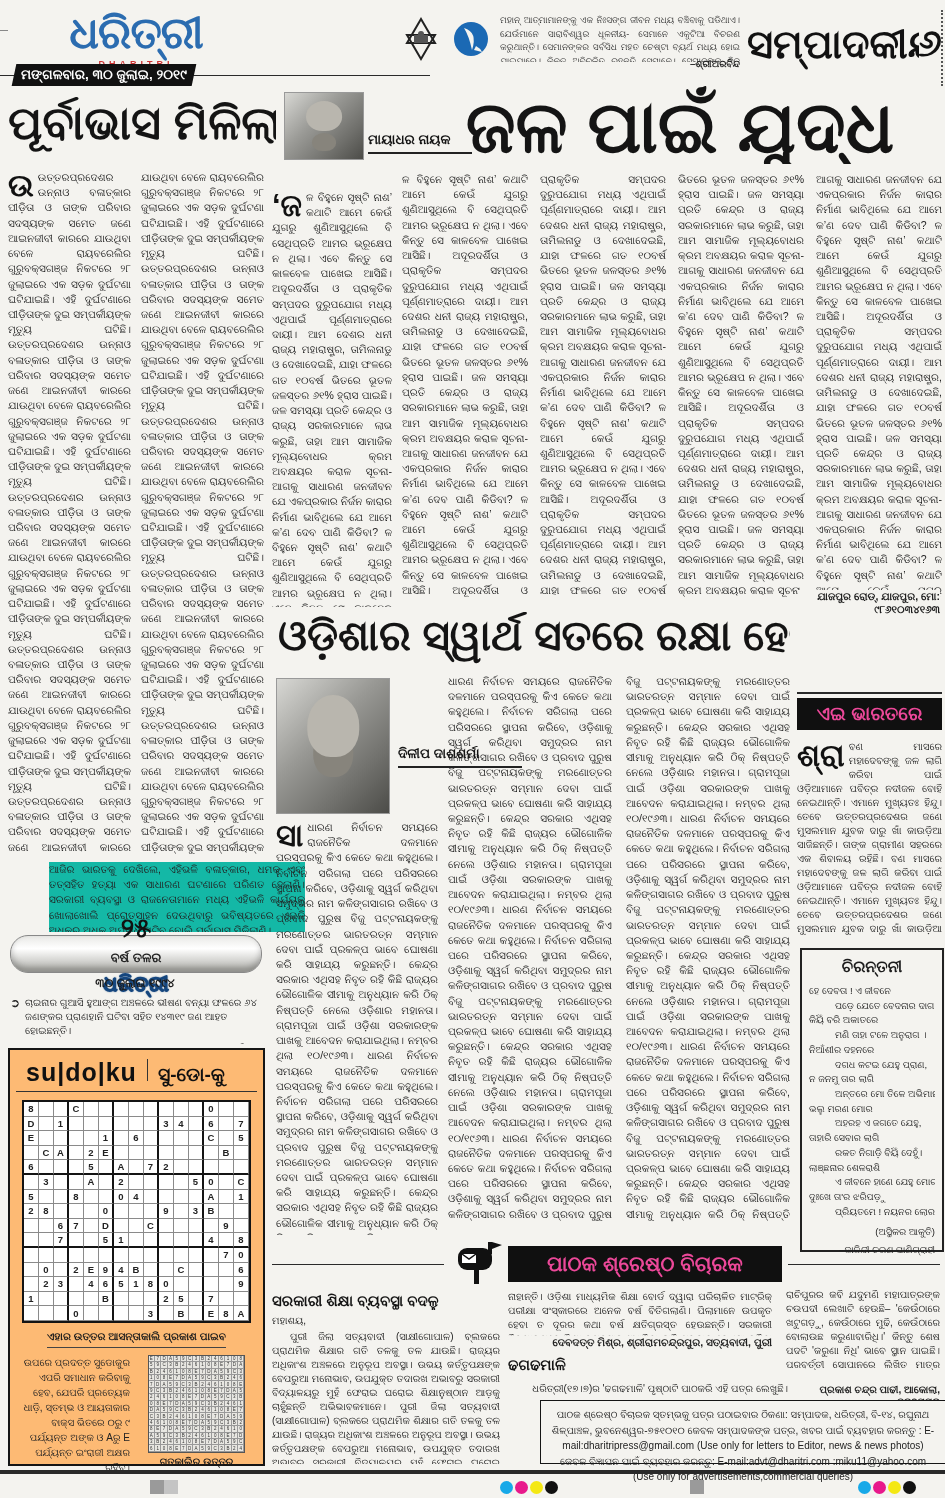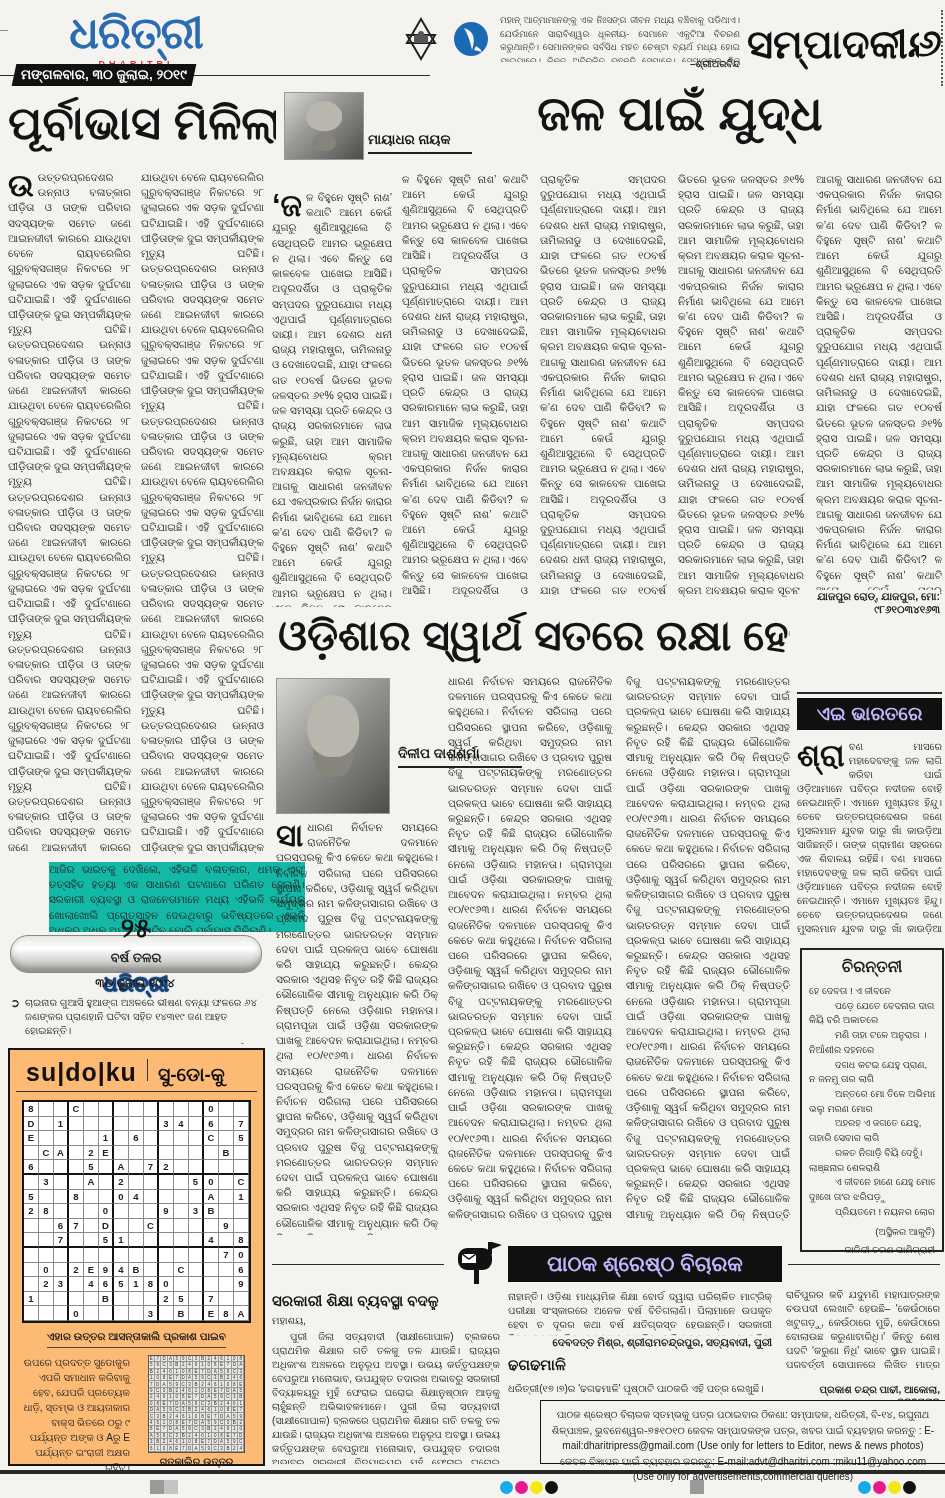--- a/index.html
+++ b/index.html
@@ -20,21 +20,21 @@
   #date-bar{background:#111;color:#fff;font-size:13.5px;font-weight:bold;text-align:center;line-height:22px;transform:skewX(-12deg);}
   #date-bar>span{display:inline-block;transform:skewX(12deg);}
   #quote-block{font-size:9px;line-height:1.5;color:#333;}
   #section-title{font-size:40px;font-weight:bold;color:#111;white-space:nowrap;}
   #page-num{font-size:38px;font-weight:bold;color:#111;}
   
   .photo{background:linear-gradient(135deg,#d8d8d4 0%,#9a9a96 40%,#6e6e6a 75%,#4c4c48 100%);border:1px solid #999;}
   .photo .head{position:absolute;left:50%;top:12%;width:46%;height:46%;transform:translateX(-50%);border-radius:50% 50% 45% 45%;background:#b9b6ae;box-shadow:0 26px 0 -6px #87847c;}
   .author-name{font-size:13.5px;font-weight:bold;color:#141414;border-bottom:2px solid #222;padding-bottom:4px;white-space:nowrap;overflow:hidden;}
   
-  .black-banner{background:#101010;color:#c4b5fd;font-weight:bold;text-align:center;}
+  .black-banner{background:#101010;color:#ec4899;font-weight:bold;text-align:center;}
   
   #poem-box{border:2px solid #222;background:#f4f3ef;padding:8px 7px;}
   #poem-title{text-align:center;font-size:16px;font-weight:bold;margin-bottom:8px;}
   .poem-line{font-size:9.5px;line-height:1.55;color:#222;white-space:nowrap;overflow:hidden;}
   .poem-line.ind{padding-left:26px;}
   #poem-note,#poem-poet{text-align:right;font-size:9.5px;margin-top:6px;}
   
   #pill{border:1px solid #888;border-radius:18px;background:linear-gradient(#e9e9e6,#ffffff 35%,#b9b9b4 90%);box-shadow:inset 0 -4px 6px rgba(0,0,0,.25);display:flex;align-items:center;justify-content:center;gap:6px;flex-direction:column;}
   #pill .big{font-size:27px;font-weight:bold;color:#111;}
   #pill .mid{font-size:13px;font-weight:bold;color:#222;}
@@ -100,21 +100,21 @@
   <div class="abs ov headline" style="left:8px;top:96px;width:268px;height:66px;font-size:46px;">ପୂର୍ବାଭାସ ମିଳିଲାଣି</div>
   <div class="abs ov jt body-txt" style="left:8px;top:170px;width:256px;height:692px;columns:2;column-gap:10px;">
     <span class="dropcap">ଉ</span><span>ଉତ୍ତରପ୍ରଦେଶର ଉନ୍ନାଓ ବଳାତ୍କାର ପୀଡ଼ିତା ଓ ତାଙ୍କ ପରିବାର ସଦସ୍ୟଙ୍କ ସମେତ ଜଣେ ଆଇନଜୀବୀ କାରରେ ଯାଉଥିବା ବେଳେ ରାୟବରେଲିର ଗୁରୁବକ୍ସଗଞ୍ଜ ନିକଟରେ ୨୮ ଜୁଲାଇରେ ଏକ ସଡ଼କ ଦୁର୍ଘଟଣା ଘଟିଯାଇଛି। ଏହି ଦୁର୍ଘଟଣାରେ ପୀଡ଼ିତାଙ୍କ ଦୁଇ ସମ୍ପର୍କୀୟଙ୍କ ମୃତ୍ୟୁ ଘଟିଛି। ଉତ୍ତରପ୍ରଦେଶର ଉନ୍ନାଓ ବଳାତ୍କାର ପୀଡ଼ିତା ଓ ତାଙ୍କ ପରିବାର ସଦସ୍ୟଙ୍କ ସମେତ ଜଣେ ଆଇନଜୀବୀ କାରରେ ଯାଉଥିବା ବେଳେ ରାୟବରେଲିର ଗୁରୁବକ୍ସଗଞ୍ଜ ନିକଟରେ ୨୮ ଜୁଲାଇରେ ଏକ ସଡ଼କ ଦୁର୍ଘଟଣା ଘଟିଯାଇଛି। ଏହି ଦୁର୍ଘଟଣାରେ ପୀଡ଼ିତାଙ୍କ ଦୁଇ ସମ୍ପର୍କୀୟଙ୍କ ମୃତ୍ୟୁ ଘଟିଛି। ଉତ୍ତରପ୍ରଦେଶର ଉନ୍ନାଓ ବଳାତ୍କାର ପୀଡ଼ିତା ଓ ତାଙ୍କ ପରିବାର ସଦସ୍ୟଙ୍କ ସମେତ ଜଣେ ଆଇନଜୀବୀ କାରରେ ଯାଉଥିବା ବେଳେ ରାୟବରେଲିର ଗୁରୁବକ୍ସଗଞ୍ଜ ନିକଟରେ ୨୮ ଜୁଲାଇରେ ଏକ ସଡ଼କ ଦୁର୍ଘଟଣା ଘଟିଯାଇଛି। ଏହି ଦୁର୍ଘଟଣାରେ ପୀଡ଼ିତାଙ୍କ ଦୁଇ ସମ୍ପର୍କୀୟଙ୍କ ମୃତ୍ୟୁ ଘଟିଛି। ଉତ୍ତରପ୍ରଦେଶର ଉନ୍ନାଓ ବଳାତ୍କାର ପୀଡ଼ିତା ଓ ତାଙ୍କ ପରିବାର ସଦସ୍ୟଙ୍କ ସମେତ ଜଣେ ଆଇନଜୀବୀ କାରରେ ଯାଉଥିବା ବେଳେ ରାୟବରେଲିର ଗୁରୁବକ୍ସଗଞ୍ଜ ନିକଟରେ ୨୮ ଜୁଲାଇରେ ଏକ ସଡ଼କ ଦୁର୍ଘଟଣା ଘଟିଯାଇଛି। ଏହି ଦୁର୍ଘଟଣାରେ ପୀଡ଼ିତାଙ୍କ ଦୁଇ ସମ୍ପର୍କୀୟଙ୍କ ମୃତ୍ୟୁ ଘଟିଛି। ଉତ୍ତରପ୍ରଦେଶର ଉନ୍ନାଓ ବଳାତ୍କାର ପୀଡ଼ିତା ଓ ତାଙ୍କ ପରିବାର ସଦସ୍ୟଙ୍କ ସମେତ ଜଣେ ଆଇନଜୀବୀ କାରରେ ଯାଉଥିବା ବେଳେ ରାୟବରେଲିର ଗୁରୁବକ୍ସଗଞ୍ଜ ନିକଟରେ ୨୮ ଜୁଲାଇରେ ଏକ ସଡ଼କ ଦୁର୍ଘଟଣା ଘଟିଯାଇଛି। ଏହି ଦୁର୍ଘଟଣାରେ ପୀଡ଼ିତାଙ୍କ ଦୁଇ ସମ୍ପର୍କୀୟଙ୍କ ମୃତ୍ୟୁ ଘଟିଛି। ଉତ୍ତରପ୍ରଦେଶର ଉନ୍ନାଓ ବଳାତ୍କାର ପୀଡ଼ିତା ଓ ତାଙ୍କ ପରିବାର ସଦସ୍ୟଙ୍କ ସମେତ ଜଣେ ଆଇନଜୀବୀ କାରରେ ଯାଉଥିବା ବେଳେ ରାୟବରେଲିର ଗୁରୁବକ୍ସଗଞ୍ଜ ନିକଟରେ ୨୮ ଜୁଲାଇରେ ଏକ ସଡ଼କ ଦୁର୍ଘଟଣା ଘଟିଯାଇଛି। ଏହି ଦୁର୍ଘଟଣାରେ ପୀଡ଼ିତାଙ୍କ ଦୁଇ ସମ୍ପର୍କୀୟଙ୍କ ମୃତ୍ୟୁ ଘଟିଛି। ଉତ୍ତରପ୍ରଦେଶର ଉନ୍ନାଓ ବଳାତ୍କାର ପୀଡ଼ିତା ଓ ତାଙ୍କ ପରିବାର ସଦସ୍ୟଙ୍କ ସମେତ ଜଣେ ଆଇନଜୀବୀ କାରରେ ଯାଉଥିବା ବେଳେ ରାୟବରେଲିର ଗୁରୁବକ୍ସଗଞ୍ଜ ନିକଟରେ ୨୮ ଜୁଲାଇରେ ଏକ ସଡ଼କ ଦୁର୍ଘଟଣା ଘଟିଯାଇଛି। ଏହି ଦୁର୍ଘଟଣାରେ ପୀଡ଼ିତାଙ୍କ ଦୁଇ ସମ୍ପର୍କୀୟଙ୍କ ମୃତ୍ୟୁ ଘଟିଛି। ଉତ୍ତରପ୍ରଦେଶର ଉନ୍ନାଓ ବଳାତ୍କାର ପୀଡ଼ିତା ଓ ତାଙ୍କ ପରିବାର ସଦସ୍ୟଙ୍କ ସମେତ ଜଣେ ଆଇନଜୀବୀ କାରରେ ଯାଉଥିବା ବେଳେ ରାୟବରେଲିର ଗୁରୁବକ୍ସଗଞ୍ଜ ନିକଟରେ ୨୮ ଜୁଲାଇରେ ଏକ ସଡ଼କ ଦୁର୍ଘଟଣା ଘଟିଯାଇଛି। ଏହି ଦୁର୍ଘଟଣାରେ ପୀଡ଼ିତାଙ୍କ ଦୁଇ ସମ୍ପର୍କୀୟଙ୍କ ମୃତ୍ୟୁ ଘଟିଛି। ଉତ୍ତରପ୍ରଦେଶର ଉନ୍ନାଓ ବଳାତ୍କାର ପୀଡ଼ିତା ଓ ତାଙ୍କ ପରିବାର ସଦସ୍ୟଙ୍କ ସମେତ ଜଣେ ଆଇନଜୀବୀ କାରରେ ଯାଉଥିବା ବେଳେ ରାୟବରେଲିର ଗୁରୁବକ୍ସଗଞ୍ଜ ନିକଟରେ ୨୮ ଜୁଲାଇରେ ଏକ ସଡ଼କ ଦୁର୍ଘଟଣା ଘଟିଯାଇଛି। ଏହି ଦୁର୍ଘଟଣାରେ ପୀଡ଼ିତାଙ୍କ ଦୁଇ ସମ୍ପର୍କୀୟଙ୍କ ମୃତ୍ୟୁ ଘଟିଛି। ଉତ୍ତରପ୍ରଦେଶର ଉନ୍ନାଓ ବଳାତ୍କାର ପୀଡ଼ିତା ଓ ତାଙ୍କ ପରିବାର ସଦସ୍ୟଙ୍କ ସମେତ ଜଣେ ଆଇନଜୀବୀ କାରରେ ଯାଉଥିବା ବେଳେ ରାୟବରେଲିର ଗୁରୁବକ୍ସଗଞ୍ଜ ନିକଟରେ ୨୮ ଜୁଲାଇରେ ଏକ ସଡ଼କ ଦୁର୍ଘଟଣା ଘଟିଯାଇଛି। ଏହି ଦୁର୍ଘଟଣାରେ ପୀଡ଼ିତାଙ୍କ ଦୁଇ ସମ୍ପର୍କୀୟଙ୍କ ମୃତ୍ୟୁ ଘଟିଛି। ଉତ୍ତରପ୍ରଦେଶର ଉନ୍ନାଓ ବଳାତ୍କାର ପୀଡ଼ିତା ଓ ତାଙ୍କ ପରିବାର ସଦସ୍ୟଙ୍କ ସମେତ ଜଣେ ଆଇନଜୀବୀ କାରରେ ଯାଉଥିବା ବେଳେ ରାୟବରେଲିର ଗୁରୁବକ୍ସଗଞ୍ଜ ନିକଟରେ ୨୮ ଜୁଲାଇରେ ଏକ ସଡ଼କ ଦୁର୍ଘଟଣା ଘଟିଯାଇଛି। ଏହି ଦୁର୍ଘଟଣାରେ ପୀଡ଼ିତାଙ୍କ ଦୁଇ ସମ୍ପର୍କୀୟଙ୍କ ମୃତ୍ୟୁ ଘଟିଛି। ଉତ୍ତରପ୍ରଦେଶର ଉନ୍ନାଓ ବଳାତ୍କାର ପୀଡ଼ିତା ଓ ତାଙ୍କ ପରିବାର ସଦସ୍ୟଙ୍କ ସମେତ ଜଣେ ଆଇନଜୀବୀ କାରରେ ଯାଉଥିବା ବେଳେ ରାୟବରେଲିର ଗୁରୁବକ୍ସଗଞ୍ଜ ନିକଟରେ ୨୮ ଜୁଲାଇରେ ଏକ ସଡ଼କ ଦୁର୍ଘଟଣା ଘଟିଯାଇଛି। ଏହି ଦୁର୍ଘଟଣାରେ ପୀଡ଼ିତାଙ୍କ ଦୁଇ ସମ୍ପର୍କୀୟଙ୍କ ମୃତ୍ୟୁ ଘଟିଛି। ଉତ୍ତରପ୍ରଦେଶର ଉନ୍ନାଓ ବଳାତ୍କାର ପୀଡ଼ିତା ଓ ତାଙ୍କ ପରିବାର ସଦସ୍ୟଙ୍କ ସମେତ ଜଣେ ଆଇନଜୀବୀ କାରରେ ଯାଉଥିବା ବେଳେ ରାୟବରେଲିର ଗୁରୁବକ୍ସଗଞ୍ଜ ନିକଟରେ ୨୮ ଜୁଲାଇରେ ଏକ ସଡ଼କ ଦୁର୍ଘଟଣା ଘଟିଯାଇଛି। ଏହି ଦୁର୍ଘଟଣାରେ ପୀଡ଼ିତାଙ୍କ ଦୁଇ ସମ୍ପର୍କୀୟଙ୍କ ମୃତ୍ୟୁ ଘଟିଛି। ଉତ୍ତରପ୍ରଦେଶର ଉନ୍ନାଓ ବଳାତ୍କାର ପୀଡ଼ିତା ଓ ତାଙ୍କ ପରିବାର ସଦସ୍ୟଙ୍କ ସମେତ ଜଣେ ଆଇନଜୀବୀ କାରରେ ଯାଉଥିବା ବେଳେ ରାୟବରେଲିର ଗୁରୁବକ୍ସଗଞ୍ଜ ନିକଟରେ ୨୮ ଜୁଲାଇରେ ଏକ ସଡ଼କ ଦୁର୍ଘଟଣା ଘଟିଯାଇଛି। ଏହି ଦୁର୍ଘଟଣାରେ ପୀଡ଼ିତାଙ୍କ ଦୁଇ ସମ୍ପର୍କୀୟଙ୍କ ମୃତ୍ୟୁ ଘଟିଛି।</span>
   </div>
   <div class="abs ov jt body-txt" style="left:8px;top:862px;width:256px;height:70px;background:#14b8a6;margin-left:41px;">ଆଜିର ଭାରତକୁ ଦେଖିଲେ, ଏହିଭଳି ବଳାତ୍କାର, ଧମକ ଏବଂ ତତ୍‌ସହିତ ହତ୍ୟା ଏକ ସାଧାରଣ ଘଟଣାରେ ପରିଣତ ହେଲାଣି। ସରକାରୀ ବ୍ୟବସ୍ଥା ଓ ରାଜନେତାମାନେ ମଧ୍ୟ ଏହିଭଳି କାର୍ଯ୍ୟକୁ ଖୋଲାଖୋଲି ପ୍ରୋତ୍ସାହନ ଦେଉଥିବାରୁ ଭବିଷ୍ୟତରେ ଏଭଳି ଅଧିକରୁ ଅଧିକ ଅପରାଧ ଘଟିବ ବୋଲି ପୂର୍ବାଭାସ ମିଳିଲାଣି।</div>
 
   <div class="abs photo" style="left:284px;top:92px;width:78px;height:66px;">
       <div class="head"></div>
     </div>
   <div class="abs author-name" style="left:368px;top:132px;width:104px;">ମାୟାଧର ନାୟକ</div>
-  <div class="abs ov headline" style="left:420px;top:86px;width:520px;height:78px;font-size:48px;text-align:center;">ଜଳ ପାଇଁ ଯୁଦ୍ଧ</div>
+  <div class="abs ov headline" style="left:420px;top:86px;width:520px;height:78px;font-size:72px;text-align:center;">ଜଳ ପାଇଁ ଯୁଦ୍ଧ</div>
 
   <div class="abs ov jt body-txt" style="left:272px;top:190px;width:120px;height:417px;">
     <span class="dropcap">‘ଜ</span><span>ଳ ବିହୁନେ ସୃଷ୍ଟି ନାଶ’ କଥାଟି ଆମେ କେଉଁ ଯୁଗରୁ ଶୁଣିଆସୁଥିଲେ ବି ସେଥିପ୍ରତି ଆମର ଭ୍ରୂକ୍ଷେପ ନ ଥିଲା। ଏବେ କିନ୍ତୁ ସେ କାଳବେଳ ପାଖେଇ ଆସିଛି। ଅଦୂରଦର୍ଶିତା ଓ ପ୍ରାକୃତିକ ସମ୍ପଦର ଦୁରୁପଯୋଗ ମଧ୍ୟ ଏଥିପାଇଁ ପୂର୍ଣ୍ଣମାତ୍ରାରେ ଦାୟୀ। ଆମ ଦେଶର ଧନୀ ରାଜ୍ୟ ମହାରାଷ୍ଟ୍ର, ତାମିଲନାଡୁ ଓ ଦେଖାଦେଇଛି, ଯାହା ଫଳରେ ଗତ ୧୦ବର୍ଷ ଭିତରେ ଭୂତଳ ଜଳସ୍ତର ୬୧% ହ୍ରାସ ପାଇଛି। ଜଳ ସମସ୍ୟା ପ୍ରତି କେନ୍ଦ୍ର ଓ ରାଜ୍ୟ ସରକାରମାନେ ଲାଭ କରୁଛି, ତାହା ଆମ ସାମାଜିକ ମୂଲ୍ୟବୋଧର କ୍ରମ ଅବକ୍ଷୟର କରାଳ ସୂଚନା- ଆଗକୁ ସାଧାରଣ ଜନଜୀବନ ଯେ ଏକପ୍ରକାର ନିର୍ଜନ କାରାର ନିର୍ମାଣ ଭାବିଥିଲେ ଯେ ଆମେ କ’ଣ ଦେବ ପାଣି କିଡିବା? ଳ ବିହୁନେ ସୃଷ୍ଟି ନାଶ’ କଥାଟି ଆମେ କେଉଁ ଯୁଗରୁ ଶୁଣିଆସୁଥିଲେ ବି ସେଥିପ୍ରତି ଆମର ଭ୍ରୂକ୍ଷେପ ନ ଥିଲା। ଏବେ କିନ୍ତୁ ସେ କାଳବେଳ ପାଖେଇ ଆସିଛି। ଅଦୂରଦର୍ଶିତା ଓ ପ୍ରାକୃତିକ ସମ୍ପଦର ଦୁରୁପଯୋଗ ମଧ୍ୟ ଏଥିପାଇଁ ପୂର୍ଣ୍ଣମାତ୍ରାରେ ଦାୟୀ। ଆମ ଦେଶର ଧନୀ ରାଜ୍ୟ ମହାରାଷ୍ଟ୍ର, ତାମିଲନାଡୁ ଓ ଦେଖାଦେଇଛି, ଯାହା ଫଳରେ ଗତ ୧୦ବର୍ଷ ଭିତରେ ଭୂତଳ ଜଳସ୍ତର ୬୧% ହ୍ରାସ ପାଇଛି। ଜଳ ସମସ୍ୟା ପ୍ରତି କେନ୍ଦ୍ର ଓ ରାଜ୍ୟ ସରକାରମାନେ ଲାଭ କରୁଛି, ତାହା ଆମ ସାମାଜିକ ମୂଲ୍ୟବୋଧର କ୍ରମ ଅବକ୍ଷୟର କରାଳ ସୂଚନା- ଆଗକୁ ସାଧାରଣ ଜନଜୀବନ ଯେ ଏକପ୍ରକାର ନିର୍ଜନ କାରାର ନିର୍ମାଣ ଭାବିଥିଲେ ଯେ ଆମେ କ’ଣ ଦେବ ପାଣି କିଡିବା?</span>
   </div>
   <div class="abs ov jt body-txt" style="left:402px;top:172px;width:540px;height:435px;columns:4;column-gap:12px;">
     <span>ଳ ବିହୁନେ ସୃଷ୍ଟି ନାଶ’ କଥାଟି ଆମେ କେଉଁ ଯୁଗରୁ ଶୁଣିଆସୁଥିଲେ ବି ସେଥିପ୍ରତି ଆମର ଭ୍ରୂକ୍ଷେପ ନ ଥିଲା। ଏବେ କିନ୍ତୁ ସେ କାଳବେଳ ପାଖେଇ ଆସିଛି। ଅଦୂରଦର୍ଶିତା ଓ ପ୍ରାକୃତିକ ସମ୍ପଦର ଦୁରୁପଯୋଗ ମଧ୍ୟ ଏଥିପାଇଁ ପୂର୍ଣ୍ଣମାତ୍ରାରେ ଦାୟୀ। ଆମ ଦେଶର ଧନୀ ରାଜ୍ୟ ମହାରାଷ୍ଟ୍ର, ତାମିଲନାଡୁ ଓ ଦେଖାଦେଇଛି, ଯାହା ଫଳରେ ଗତ ୧୦ବର୍ଷ ଭିତରେ ଭୂତଳ ଜଳସ୍ତର ୬୧% ହ୍ରାସ ପାଇଛି। ଜଳ ସମସ୍ୟା ପ୍ରତି କେନ୍ଦ୍ର ଓ ରାଜ୍ୟ ସରକାରମାନେ ଲାଭ କରୁଛି, ତାହା ଆମ ସାମାଜିକ ମୂଲ୍ୟବୋଧର କ୍ରମ ଅବକ୍ଷୟର କରାଳ ସୂଚନା- ଆଗକୁ ସାଧାରଣ ଜନଜୀବନ ଯେ ଏକପ୍ରକାର ନିର୍ଜନ କାରାର ନିର୍ମାଣ ଭାବିଥିଲେ ଯେ ଆମେ କ’ଣ ଦେବ ପାଣି କିଡିବା? ଳ ବିହୁନେ ସୃଷ୍ଟି ନାଶ’ କଥାଟି ଆମେ କେଉଁ ଯୁଗରୁ ଶୁଣିଆସୁଥିଲେ ବି ସେଥିପ୍ରତି ଆମର ଭ୍ରୂକ୍ଷେପ ନ ଥିଲା। ଏବେ କିନ୍ତୁ ସେ କାଳବେଳ ପାଖେଇ ଆସିଛି। ଅଦୂରଦର୍ଶିତା ଓ ପ୍ରାକୃତିକ ସମ୍ପଦର ଦୁରୁପଯୋଗ ମଧ୍ୟ ଏଥିପାଇଁ ପୂର୍ଣ୍ଣମାତ୍ରାରେ ଦାୟୀ। ଆମ ଦେଶର ଧନୀ ରାଜ୍ୟ ମହାରାଷ୍ଟ୍ର, ତାମିଲନାଡୁ ଓ ଦେଖାଦେଇଛି, ଯାହା ଫଳରେ ଗତ ୧୦ବର୍ଷ ଭିତରେ ଭୂତଳ ଜଳସ୍ତର ୬୧% ହ୍ରାସ ପାଇଛି। ଜଳ ସମସ୍ୟା ପ୍ରତି କେନ୍ଦ୍ର ଓ ରାଜ୍ୟ ସରକାରମାନେ ଲାଭ କରୁଛି, ତାହା ଆମ ସାମାଜିକ ମୂଲ୍ୟବୋଧର କ୍ରମ ଅବକ୍ଷୟର କରାଳ ସୂଚନା- ଆଗକୁ ସାଧାରଣ ଜନଜୀବନ ଯେ ଏକପ୍ରକାର ନିର୍ଜନ କାରାର ନିର୍ମାଣ ଭାବିଥିଲେ ଯେ ଆମେ କ’ଣ ଦେବ ପାଣି କିଡିବା? ଳ ବିହୁନେ ସୃଷ୍ଟି ନାଶ’ କଥାଟି ଆମେ କେଉଁ ଯୁଗରୁ ଶୁଣିଆସୁଥିଲେ ବି ସେଥିପ୍ରତି ଆମର ଭ୍ରୂକ୍ଷେପ ନ ଥିଲା। ଏବେ କିନ୍ତୁ ସେ କାଳବେଳ ପାଖେଇ ଆସିଛି। ଅଦୂରଦର୍ଶିତା ଓ ପ୍ରାକୃତିକ ସମ୍ପଦର ଦୁରୁପଯୋଗ ମଧ୍ୟ ଏଥିପାଇଁ ପୂର୍ଣ୍ଣମାତ୍ରାରେ ଦାୟୀ। ଆମ ଦେଶର ଧନୀ ରାଜ୍ୟ ମହାରାଷ୍ଟ୍ର, ତାମିଲନାଡୁ ଓ ଦେଖାଦେଇଛି, ଯାହା ଫଳରେ ଗତ ୧୦ବର୍ଷ ଭିତରେ ଭୂତଳ ଜଳସ୍ତର ୬୧% ହ୍ରାସ ପାଇଛି। ଜଳ ସମସ୍ୟା ପ୍ରତି କେନ୍ଦ୍ର ଓ ରାଜ୍ୟ ସରକାରମାନେ ଲାଭ କରୁଛି, ତାହା ଆମ ସାମାଜିକ ମୂଲ୍ୟବୋଧର କ୍ରମ ଅବକ୍ଷୟର କରାଳ ସୂଚନା- ଆଗକୁ ସାଧାରଣ ଜନଜୀବନ ଯେ ଏକପ୍ରକାର ନିର୍ଜନ କାରାର ନିର୍ମାଣ ଭାବିଥିଲେ ଯେ ଆମେ କ’ଣ ଦେବ ପାଣି କିଡିବା? ଳ ବିହୁନେ ସୃଷ୍ଟି ନାଶ’ କଥାଟି ଆମେ କେଉଁ ଯୁଗରୁ ଶୁଣିଆସୁଥିଲେ ବି ସେଥିପ୍ରତି ଆମର ଭ୍ରୂକ୍ଷେପ ନ ଥିଲା। ଏବେ କିନ୍ତୁ ସେ କାଳବେଳ ପାଖେଇ ଆସିଛି। ଅଦୂରଦର୍ଶିତା ଓ ପ୍ରାକୃତିକ ସମ୍ପଦର ଦୁରୁପଯୋଗ ମଧ୍ୟ ଏଥିପାଇଁ ପୂର୍ଣ୍ଣମାତ୍ରାରେ ଦାୟୀ। ଆମ ଦେଶର ଧନୀ ରାଜ୍ୟ ମହାରାଷ୍ଟ୍ର, ତାମିଲନାଡୁ ଓ ଦେଖାଦେଇଛି, ଯାହା ଫଳରେ ଗତ ୧୦ବର୍ଷ ଭିତରେ ଭୂତଳ ଜଳସ୍ତର ୬୧% ହ୍ରାସ ପାଇଛି। ଜଳ ସମସ୍ୟା ପ୍ରତି କେନ୍ଦ୍ର ଓ ରାଜ୍ୟ ସରକାରମାନେ ଲାଭ କରୁଛି, ତାହା ଆମ ସାମାଜିକ ମୂଲ୍ୟବୋଧର କ୍ରମ ଅବକ୍ଷୟର କରାଳ ସୂଚନା- ଆଗକୁ ସାଧାରଣ ଜନଜୀବନ ଯେ ଏକପ୍ରକାର ନିର୍ଜନ କାରାର ନିର୍ମାଣ ଭାବିଥିଲେ ଯେ ଆମେ କ’ଣ ଦେବ ପାଣି କିଡିବା? ଳ ବିହୁନେ ସୃଷ୍ଟି ନାଶ’ କଥାଟି ଆମେ କେଉଁ ଯୁଗରୁ ଶୁଣିଆସୁଥିଲେ ବି ସେଥିପ୍ରତି ଆମର ଭ୍ରୂକ୍ଷେପ ନ ଥିଲା। ଏବେ କିନ୍ତୁ ସେ କାଳବେଳ ପାଖେଇ ଆସିଛି। ଅଦୂରଦର୍ଶିତା ଓ ପ୍ରାକୃତିକ ସମ୍ପଦର ଦୁରୁପଯୋଗ ମଧ୍ୟ ଏଥିପାଇଁ ପୂର୍ଣ୍ଣମାତ୍ରାରେ ଦାୟୀ। ଆମ ଦେଶର ଧନୀ ରାଜ୍ୟ ମହାରାଷ୍ଟ୍ର, ତାମିଲନାଡୁ ଓ ଦେଖାଦେଇଛି, ଯାହା ଫଳରେ ଗତ ୧୦ବର୍ଷ ଭିତରେ ଭୂତଳ ଜଳସ୍ତର ୬୧% ହ୍ରାସ ପାଇଛି। ଜଳ ସମସ୍ୟା ପ୍ରତି କେନ୍ଦ୍ର ଓ ରାଜ୍ୟ ସରକାରମାନେ ଲାଭ କରୁଛି, ତାହା ଆମ ସାମାଜିକ ମୂଲ୍ୟବୋଧର କ୍ରମ ଅବକ୍ଷୟର କରାଳ ସୂଚନା- ଆଗକୁ ସାଧାରଣ ଜନଜୀବନ ଯେ ଏକପ୍ରକାର ନିର୍ଜନ କାରାର ନିର୍ମାଣ ଭାବିଥିଲେ ଯେ ଆମେ କ’ଣ ଦେବ ପାଣି କିଡିବା? ଳ ବିହୁନେ ସୃଷ୍ଟି ନାଶ’ କଥାଟି ଆମେ କେଉଁ ଯୁଗରୁ ଶୁଣିଆସୁଥିଲେ ବି ସେଥିପ୍ରତି ଆମର ଭ୍ରୂକ୍ଷେପ ନ ଥିଲା। ଏବେ କିନ୍ତୁ ସେ କାଳବେଳ ପାଖେଇ ଆସିଛି। ଅଦୂରଦର୍ଶିତା ଓ ପ୍ରାକୃତିକ ସମ୍ପଦର ଦୁରୁପଯୋଗ ମଧ୍ୟ ଏଥିପାଇଁ ପୂର୍ଣ୍ଣମାତ୍ରାରେ ଦାୟୀ। ଆମ ଦେଶର ଧନୀ ରାଜ୍ୟ ମହାରାଷ୍ଟ୍ର, ତାମିଲନାଡୁ ଓ ଦେଖାଦେଇଛି, ଯାହା ଫଳରେ ଗତ ୧୦ବର୍ଷ ଭିତରେ ଭୂତଳ ଜଳସ୍ତର ୬୧% ହ୍ରାସ ପାଇଛି। ଜଳ ସମସ୍ୟା ପ୍ରତି କେନ୍ଦ୍ର ଓ ରାଜ୍ୟ ସରକାରମାନେ ଲାଭ କରୁଛି, ତାହା ଆମ ସାମାଜିକ ମୂଲ୍ୟବୋଧର କ୍ରମ ଅବକ୍ଷୟର କରାଳ ସୂଚନା- ଆଗକୁ ସାଧାରଣ ଜନଜୀବନ ଯେ ଏକପ୍ରକାର ନିର୍ଜନ କାରାର ନିର୍ମାଣ ଭାବିଥିଲେ ଯେ ଆମେ କ’ଣ ଦେବ ପାଣି କିଡିବା? ଳ ବିହୁନେ ସୃଷ୍ଟି ନାଶ’ କଥାଟି ଆମେ କେଉଁ ଯୁଗରୁ ଶୁଣିଆସୁଥିଲେ ବି ସେଥିପ୍ରତି ଆମର ଭ୍ରୂକ୍ଷେପ ନ ଥିଲା। ଏବେ କିନ୍ତୁ ସେ କାଳବେଳ ପାଖେଇ ଆସିଛି। ଅଦୂରଦର୍ଶିତା ଓ ପ୍ରାକୃତିକ ସମ୍ପଦର ଦୁରୁପଯୋଗ ମଧ୍ୟ ଏଥିପାଇଁ ପୂର୍ଣ୍ଣମାତ୍ରାରେ ଦାୟୀ। ଆମ ଦେଶର ଧନୀ ରାଜ୍ୟ ମହାରାଷ୍ଟ୍ର, ତାମିଲନାଡୁ ଓ ଦେଖାଦେଇଛି, ଯାହା ଫଳରେ ଗତ ୧୦ବର୍ଷ ଭିତରେ ଭୂତଳ ଜଳସ୍ତର ୬୧% ହ୍ରାସ ପାଇଛି। ଜଳ ସମସ୍ୟା ପ୍ରତି କେନ୍ଦ୍ର ଓ ରାଜ୍ୟ ସରକାରମାନେ ଲାଭ କରୁଛି, ତାହା ଆମ ସାମାଜିକ ମୂଲ୍ୟବୋଧର କ୍ରମ ଅବକ୍ଷୟର କରାଳ ସୂଚନା- ଆଗକୁ ସାଧାରଣ ଜନଜୀବନ ଯେ ଏକପ୍ରକାର ନିର୍ଜନ କାରାର ନିର୍ମାଣ ଭାବିଥିଲେ ଯେ ଆମେ କ’ଣ ଦେବ ପାଣି କିଡିବା?</span>
   </div>
   <div class="abs" style="left:798px;top:590px;width:142px;height:17px;background:#f4f3ef;text-align:right;font-size:10.5px;font-weight:bold;">ଯାଜପୁର ରୋଡ୍, ଯାଜପୁର, ମୋ: ୯୮୬୧୦୩୪୧୬୩</div>
 
   <div class="abs ov headline" style="left:278px;top:612px;width:512px;height:56px;font-size:42px;text-align:center;">ଓଡ଼ିଶାର ସ୍ୱାର୍ଥ ସତରେ ରକ୍ଷା ହେବ କି</div>
@@ -666,21 +666,21 @@
   </div>
   <div class="abs black-banner" style="left:508px;top:1246px;width:274px;height:36px;font-size:21px;line-height:36px;">ପାଠକ ଶ୍ରେଷ୍ଠ ବିଚାରକ</div>
 
   <div class="abs letter-title" style="left:272px;top:1292px;width:228px;">ସରକାରୀ ଶିକ୍ଷା ବ୍ୟବସ୍ଥା ବଦଳୁ</div>
   <div class="abs small-txt" style="left:272px;top:1314px;width:228px;">ମହାଶୟ,</div>
   <div class="abs ov jt small-txt" style="left:272px;top:1330px;width:228px;height:134px;text-indent:18px;">ପୁରୀ ଜିଲା ସତ୍ୟବାଦୀ (ସାକ୍ଷୀଗୋପାଳ) ବ୍ଲକରେ ପ୍ରାଥମିକ ଶିକ୍ଷାର ଗତି ତଳକୁ ତଳ ଯାଉଛି। ରାଜ୍ୟର ଅଧିକାଂଶ ଅଞ୍ଚଳରେ ଅନୁରୂପ ଅବସ୍ଥା। ଉଭୟ କର୍ତ୍ତୃପକ୍ଷଙ୍କ ବେପରୁଆ ମନୋଭାବ, ଉପଯୁକ୍ତ ତଦାରଖ ଅଭାବରୁ ସରକାରୀ ବିଦ୍ୟାଳୟରୁ ମୁହଁ ଫେରାଇ ଘରୋଇ ଶିକ୍ଷାନୁଷ୍ଠାନ ଆଡ଼କୁ ଚାହୁଁଛନ୍ତି ଅଭିଭାବକମାନେ। ପୁରୀ ଜିଲା ସତ୍ୟବାଦୀ (ସାକ୍ଷୀଗୋପାଳ) ବ୍ଲକରେ ପ୍ରାଥମିକ ଶିକ୍ଷାର ଗତି ତଳକୁ ତଳ ଯାଉଛି। ରାଜ୍ୟର ଅଧିକାଂଶ ଅଞ୍ଚଳରେ ଅନୁରୂପ ଅବସ୍ଥା। ଉଭୟ କର୍ତ୍ତୃପକ୍ଷଙ୍କ ବେପରୁଆ ମନୋଭାବ, ଉପଯୁକ୍ତ ତଦାରଖ ଅଭାବରୁ ସରକାରୀ ବିଦ୍ୟାଳୟରୁ ମୁହଁ ଫେରାଇ ଘରୋଇ ଶିକ୍ଷାନୁଷ୍ଠାନ ଆଡ଼କୁ ଚାହୁଁଛନ୍ତି ଅଭିଭାବକମାନେ।</div>
 
   <div class="abs ov jt small-txt" style="left:508px;top:1290px;width:264px;height:56px;">ନାହାନ୍ତି। ଓଡ଼ିଶା ମାଧ୍ୟମିକ ଶିକ୍ଷା ବୋର୍ଡ ଦ୍ୱାରା ପରିଚାଳିତ ମାଟ୍ରିକ୍ ପରୀକ୍ଷା ସଂସ୍କାରରେ ଅନେକ ବର୍ଷ ବିତିଗଲାଣି। ପିଲାମାନେ ଉପକୃତ ହେବା ତ ଦୂରର କଥା ବର୍ଷ କ୍ଷତିଗ୍ରସ୍ତ ହେଉଛନ୍ତି। ସରକାରୀ ବିଦ୍ୟାଳୟରେ ଶିକ୍ଷା ବ୍ୟବସ୍ଥାକୁ ସୁଧାରିବା ଲାଗି ସରକାର ଚେଷ୍ଟା କରିବା ଆବଶ୍ୟକ।</div>
   <div class="abs sig" style="left:508px;top:1336px;width:264px;background:#f4f3ef;">ଦେବଦତ୍ତ ମିଶ୍ର, ଶ୍ରୀରାମଚନ୍ଦ୍ରପୁର, ସତ୍ୟବାଦୀ, ପୁରୀ</div>
   <div class="abs letter-title" style="left:508px;top:1356px;width:264px;">ଢଗଢମାଳି</div>
-  <div class="abs ov small-txt" style="left:508px;top:1382px;width:280px;height:16px;">ଧରିତ୍ରୀ(୧୭।୭)ର 'ଢଗଢମାଳି' ପୃଷ୍ଠାଟି ପାଠକରି ଏହି ପତ୍ର ଲେଖୁଛି।</div>
+  <div class="abs ov small-txt" style="left:508px;top:1382px;width:280px;height:16px;text-align:right;">ଧରିତ୍ରୀ(୧୭।୭)ର 'ଢଗଢମାଳି' ପୃଷ୍ଠାଟି ପାଠକରି ଏହି ପତ୍ର ଲେଖୁଛି।</div>
 
   <div class="abs ov jt small-txt" style="left:786px;top:1288px;width:154px;height:82px;">ରାଚିପୁରର କବି ଯଦୁମଣି ମହାପାତ୍ରଙ୍କ ଚଉପଦୀ ଲେଖାଟି ହେଉଛି– 'କେଉଁଠାରେ ଖଟୁଗଡ଼ୁ, କେଉଁଠାରେ ମୁଢି, କେଉଁଠାରେ ବୋଲାଉଛ କରୁଣାବାରିଧି।' କିନ୍ତୁ ଶେଷ ପଦଟି 'କରୁଣା ନିଧି' ଭାବେ ସ୍ଥାନ ପାଇଛି। ପରବର୍ତ୍ତୀ ସୋପାନରେ ଲିଖିତ ମାତ୍ର ଠିକ୍ ହୋଇଛି। 'ପାଣି ପିଇବ ଛାଣି, ପଇସା ନେବ ଗଣି'। ଚତୁର୍ଦଶାକ୍ଷରୀ ଏବଂ ସପ୍ତାକ୍ଷରୀ</div>
   <div class="abs small-txt" style="left:786px;top:1436px;width:154px;">ଢଗଢମାଳି ବୁଝି ପଢିବାକୁ ଭଲଲାଗେ।</div>
   <div class="abs sig" style="left:786px;top:1384px;width:154px;font-size:10px;">ପ୍ରକାଶ ଚନ୍ଦ୍ର ପାଢୀ, ଆକୋଲା, ବ୍ରହ୍ମପୁର</div>
 
   <div class="abs" id="contact-box" style="left:540px;top:1400px;width:384px;height:50px;">ପାଠକ ଶ୍ରେଷ୍ଠ ବିଚାରକ ସ୍ତମ୍ଭକୁ ପତ୍ର ପଠାଇବାର ଠିକଣା: ସମ୍ପାଦକ, ଧରିତ୍ରୀ, ବି-୧୪, ରଘୁନାଥ ଶିଳ୍ପାଞ୍ଚଳ, ଭୁବନେଶ୍ୱର-୭୫୧୦୧୦ କେବଳ ସମ୍ପାଦକଙ୍କ ପତ୍ର, ଖବର ପାଇଁ ବ୍ୟବହାର କରନ୍ତୁ : E-mail:dharitripress@gmail.com (Use only for letters to Editor, news &amp; news photos) କେବଳ ବିଜ୍ଞାପନ ପାଇଁ ବ୍ୟବହାର କରନ୍ତୁ: E-mail:advt@dharitri.com :miku11@yahoo.com (Use only for advertisements,commercial queries)</div>
 
   <div class="abs rule" style="left:0;top:1470px;width:945px;height:4px;"></div>
   <div class="abs" style="left:150px;top:1480px;"><span class="reg-sq" style="background:#9a9a9a;"></span><span class="reg-sq" style="background:#c4c4c4;"></span></div>
   <div class="abs" style="left:500px;top:1480px;">

